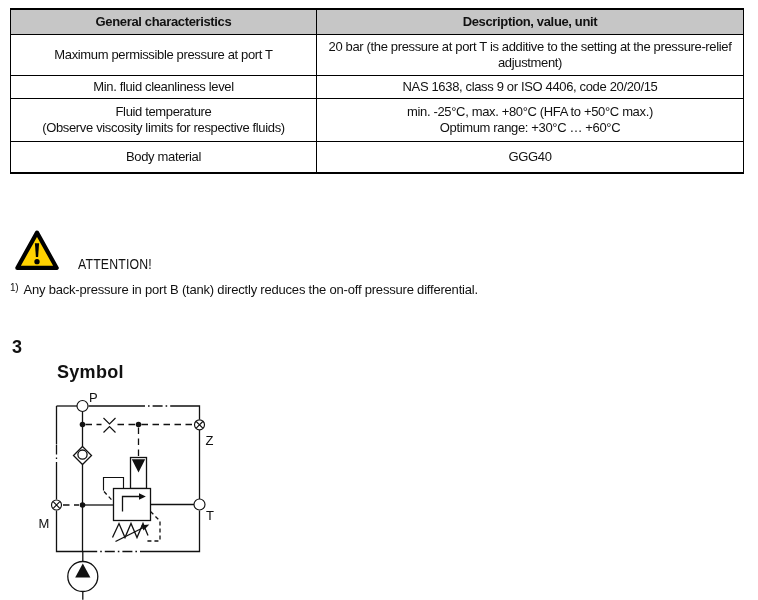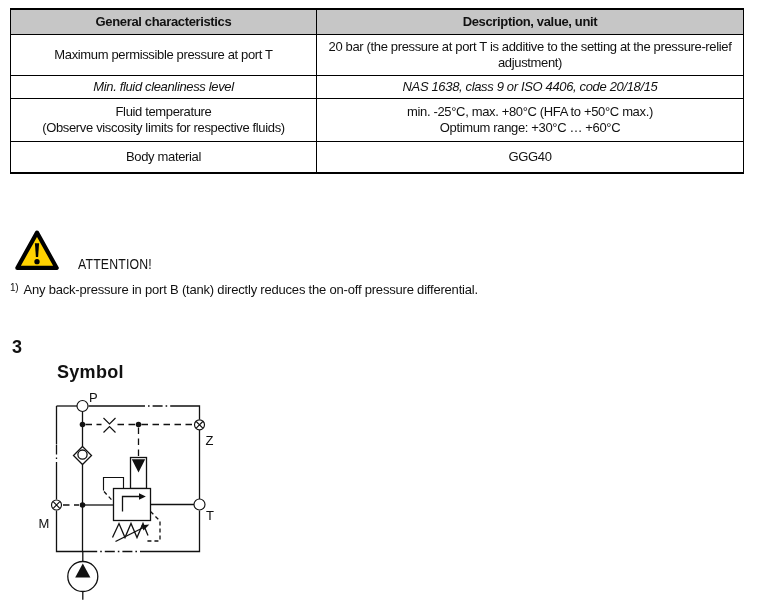--- a/index.html
+++ b/index.html
@@ -15,21 +15,21 @@
     font-size:13px; letter-spacing:-0.35px; line-height:16px;
     border-top:2.5px solid #000; border-bottom:2.5px solid #000;
   }
   .char-table th, .char-table td {
     border:1px solid #000; padding:2px 6px 2px 6px;
     vertical-align:middle; text-align:center; overflow:hidden;
   }
   .char-table thead th { background:#c6c6c6; font-weight:bold; }
   .col-name  { width:306px; }
   .col-value { width:427px; }
-  tr.h25 { height:25px; } tr.h41 { height:41px; } tr.h23 { height:23px;font-style:italic; }
+  tr.h25 { height:25px; } tr.h41 { height:41px; } tr.h23 { height:23px; }
   tr.h20 { height:20px; } tr.h25b{ height:25px; } tr.h43 { height:43px; }
   tr.h28 { height:32px;border-radius:11px; }
   .sup { font-size:9px; position:relative; top:-4.5px; letter-spacing:0; }
   .cell-line { display:block; }
 
   
   .attn-icon { position:absolute; left:15px; top:229px; width:44px; height:43px; }
   .attn-title {
     position:absolute; left:78px; top:255px; font-size:15px; letter-spacing:0.2px;
     transform:scaleX(0.82); transform-origin:left top; white-space:nowrap;
@@ -74,21 +74,21 @@
         <th>Description, value, unit</th>
       </tr>
     </thead>
     <tbody>
       <tr class="h41">
         <td>Maximum permissible pressure at port T</td>
         <td>20 bar (the pressure at port T is additive to the setting at the pressure-relief adjustment)</td>
       </tr>
       <tr class="h23">
         <td>Min. fluid cleanliness level</td>
-        <td>NAS 1638, class 9 or ISO 4406, code 20/18/15</td>
+        <td>NAS 1638, class 9 or ISO 4406, code 20/20/15</td>
       </tr>
       <tr class="h43">
         <td>
           <span class="cell-line">Fluid temperature</span>
           <span class="cell-line">(Observe viscosity limits for respective fluids)</span>
         </td>
         <td>
           <span class="cell-line">min. -25°C, max. +80°C (HFA to +50°C max.)</span>
           <span class="cell-line">Optimum range: +30°C … +60°C</span>
         </td>

